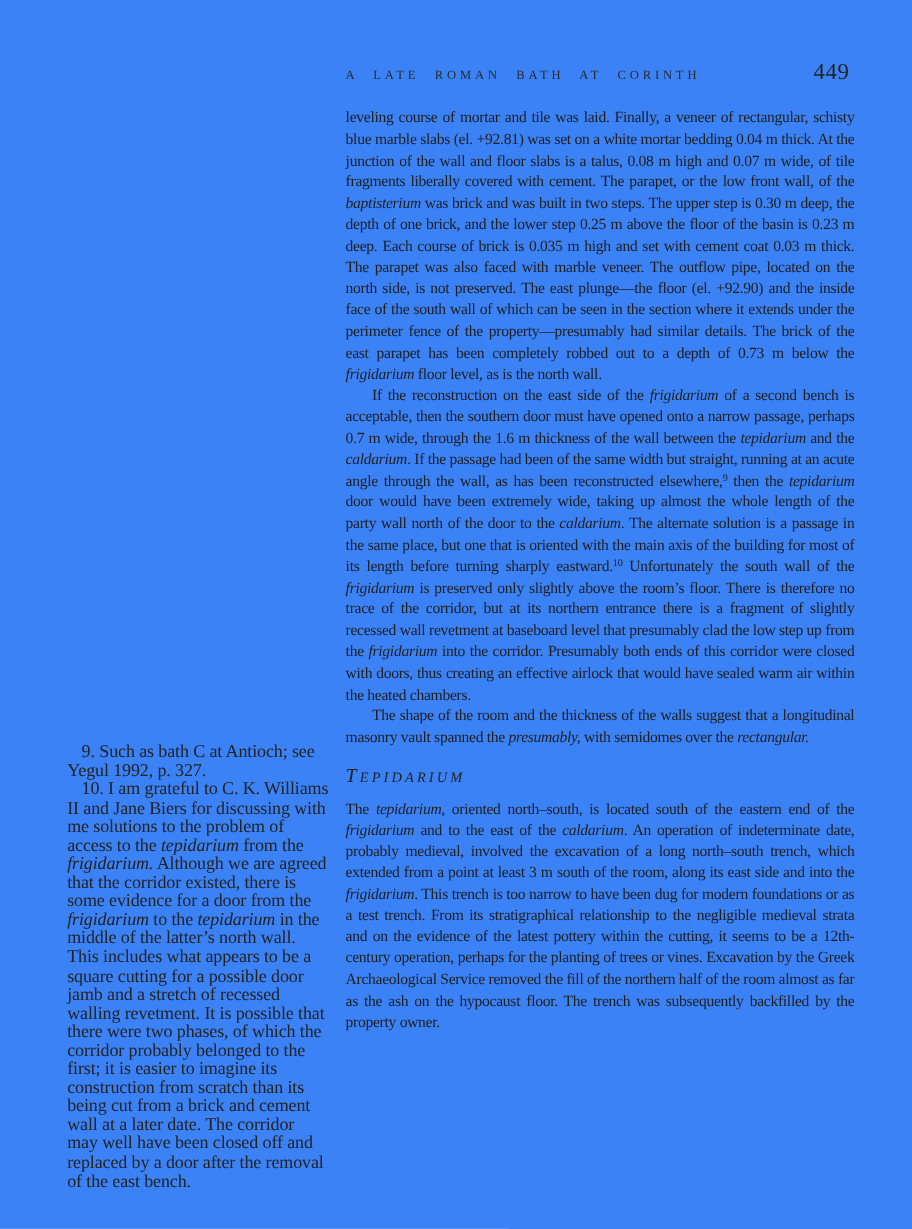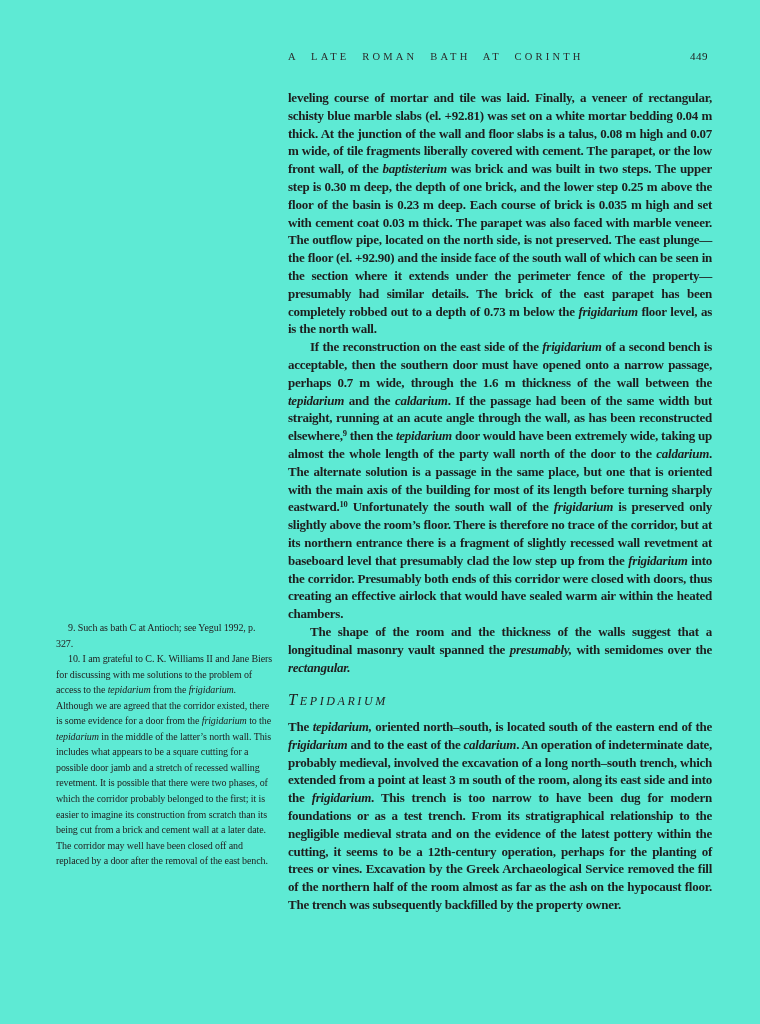--- a/index.html
+++ b/index.html
@@ -4,53 +4,53 @@
 <style>
   html, body { margin: 0; padding: 0; }
   body {
     width: 760px; height: 1024px;
     background: #ffffff;
     font-family: "Liberation Serif", serif;
     color: #1e1e1e;
     position: relative;
     overflow: hidden;
   }
-  .page { position: absolute; inset: 0; background: #5eead4; }
+  .page { position: absolute; inset: 0; background: #3b82f6; }
 
   .header-row {
     position: absolute; left: 288px; top: 50px; width: 420px;
     display: flex; justify-content: space-between; align-items: baseline;
   }
   .running-title {
     font-size: 10.5px; letter-spacing: 3.2px; word-spacing: 7px;
     color: #2b2b2b; white-space: nowrap;
   }
-  .page-number { font-size: 11px; letter-spacing: 0.5px; color: #222; }
+  .page-number { font-size: 19px; letter-spacing: 0.5px; color: #222; }
 
   .main-col {
     position: absolute; left: 288px; top: 89px; width: 424px;
     font-size: 13px; line-height: 17.8px; letter-spacing: -0.25px;
     text-align: justify; hyphens: auto; -webkit-hyphens: auto;
   }
-  .main-col p { margin: 0; font-weight: bold; }
+  .main-col p { margin: 0; }
   .main-col p.indent { text-indent: 22px; }
 
   .section-heading {
     margin: 15px 0 9px 0;
     font-style: italic;
     font-variant: small-caps;
     font-size: 16.5px;
     letter-spacing: 2.6px;
     text-align: left;
     color: #222;
   }
 
   .foot-col {
     position: absolute; left: 56px; top: 620px; width: 218px;
-    font-size: 10px; line-height: 15.55px; letter-spacing: -0.1px;
+    font-size: 15px; line-height: 15.55px; letter-spacing: -0.1px;
     text-align: left; color: #222;
   }
   .foot-col p { margin: 0; text-indent: 12px; }
 
   em { font-style: italic; }
   .sup {
     font-size: 8.5px; line-height: 0;
     position: relative; top: -4px; vertical-align: baseline;
   }
 </style>

